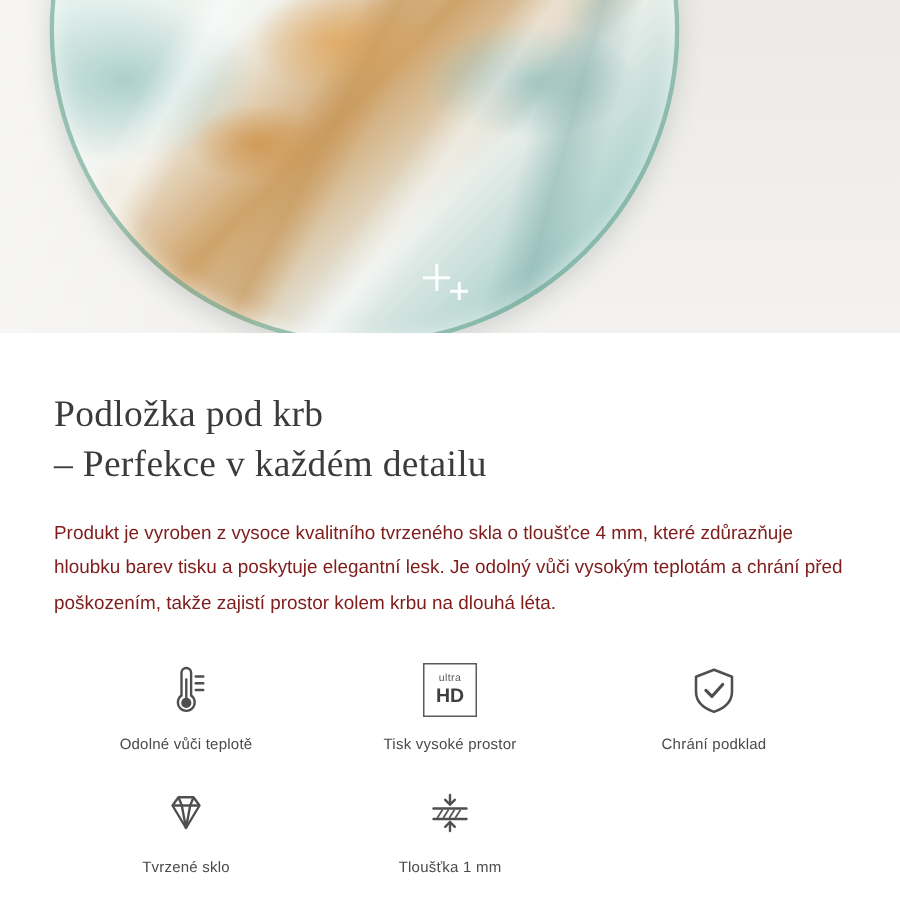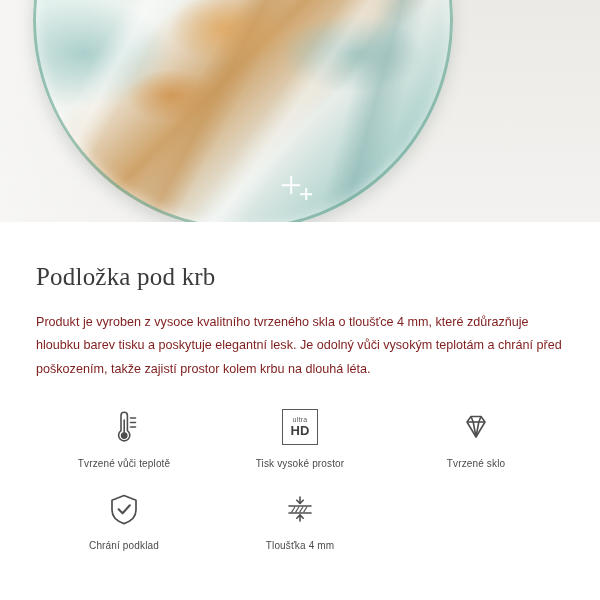--- a/index.html
+++ b/index.html
@@ -192,74 +192,75 @@
       <div class="plate-rim"></div>
     </div>
     <div class="sparkle s1"></div>
     <div class="sparkle s2"></div>
   </div>
 
   <div class="content">
 
     <h1 class="title">
       <span>Podložka pod krb</span>
+      <span class="line2">– Perfekce v každém detailu</span>
     </h1>
 
     <p class="paragraph">Produkt je vyroben z vysoce kvalitního tvrzeného skla o tloušťce 4 mm, které zdůrazňuje hloubku barev tisku a poskytuje elegantní lesk. Je odolný vůči vysokým teplotám a chrání před poškozením, takže zajistí prostor kolem krbu na dlouhá léta.</p>
 
     <div class="features">
 
       <div class="feature">
         <div class="feature-icon">
           <svg width="42" height="42" viewBox="0 0 42 42" aria-hidden="true">
             <g fill="none" stroke="#4f4f4f" stroke-width="1.6" stroke-linecap="round">
               <path d="M18 9.5a3.2 3.2 0 0 1 6.4 0v15.2a5.6 5.6 0 1 1-6.4 0z"></path>
               <line x1="21.2" y1="14" x2="21.2" y2="27"></line>
               <line x1="27.5" y1="12" x2="32.5" y2="12"></line>
               <line x1="27.5" y1="16.5" x2="32.5" y2="16.5"></line>
               <line x1="27.5" y1="21" x2="32.5" y2="21"></line>
             </g>
             <circle cx="21.2" cy="29.6" r="3.4" fill="#4f4f4f"></circle>
           </svg>
         </div>
-        <div class="feature-label">Tvrzené vůči teplotě</div>
+        <div class="feature-label">Odolné vůči teplotě</div>
       </div>
 
       <div class="feature">
         <div class="feature-icon">
           <div class="hd-box">
             <span class="hd-top">ultra</span>
             <span class="hd-bottom">HD</span>
           </div>
         </div>
         <div class="feature-label">Tisk vysoké prostor</div>
+      </div>
+
+      <div class="feature">
+        <div class="feature-icon">
+          <svg width="42" height="42" viewBox="0 0 42 42" aria-hidden="true">
+            <path d="M21 7.5 L33 12.2 V22 c0 7.6 -5.6 11.4 -12 13.6 C14.6 33.4 9 29.6 9 22 V12.2 Z" fill="none" stroke="#4f4f4f" stroke-width="1.7" stroke-linejoin="round"></path>
+            <path d="M15.6 21.3 l4 4 7.2 -8" fill="none" stroke="#4f4f4f" stroke-width="2.1" stroke-linecap="round" stroke-linejoin="round"></path>
+          </svg>
+        </div>
+        <div class="feature-label">Chrání podklad</div>
       </div>
 
       <div class="feature">
         <div class="feature-icon">
           <svg width="42" height="42" viewBox="0 0 42 42" aria-hidden="true">
             <g fill="none" stroke="#4f4f4f" stroke-width="1.6" stroke-linejoin="round">
               <path d="M12 16 L16 10.5 H26 L30 16 L21 31 Z"></path>
               <path d="M12 16 H30"></path>
               <path d="M16 10.5 L18.2 16 L21 31"></path>
               <path d="M26 10.5 L23.8 16 L21 31"></path>
             </g>
           </svg>
         </div>
         <div class="feature-label">Tvrzené sklo</div>
-      </div>
-
-      <div class="feature">
-        <div class="feature-icon">
-          <svg width="42" height="42" viewBox="0 0 42 42" aria-hidden="true">
-            <path d="M21 7.5 L33 12.2 V22 c0 7.6 -5.6 11.4 -12 13.6 C14.6 33.4 9 29.6 9 22 V12.2 Z" fill="none" stroke="#4f4f4f" stroke-width="1.7" stroke-linejoin="round"></path>
-            <path d="M15.6 21.3 l4 4 7.2 -8" fill="none" stroke="#4f4f4f" stroke-width="2.1" stroke-linecap="round" stroke-linejoin="round"></path>
-          </svg>
-        </div>
-        <div class="feature-label">Chrání podklad</div>
       </div>
 
 
       <div class="feature">
         <div class="feature-icon">
           <svg width="42" height="42" viewBox="0 0 42 42" aria-hidden="true">
             <g stroke="#4f4f4f" stroke-width="1.6" fill="none" stroke-linecap="round">
               <line x1="21" y1="9" x2="21" y2="15"></line>
               <path d="M17.8 12.2 L21 15.4 L24.2 12.2"></path>
               <line x1="10" y1="18" x2="32" y2="18"></line>
@@ -268,18 +269,18 @@
               <line x1="21" y1="27.4" x2="21" y2="33"></line>
             </g>
             <g stroke="#4f4f4f" stroke-width="1.2" opacity="0.95">
               <line x1="12.5" y1="24.4" x2="16" y2="18.8"></line>
               <line x1="16.5" y1="24.4" x2="20" y2="18.8"></line>
               <line x1="20.5" y1="24.4" x2="24" y2="18.8"></line>
               <line x1="24.5" y1="24.4" x2="28" y2="18.8"></line>
             </g>
           </svg>
         </div>
-        <div class="feature-label">Tloušťka 4 mm</div>
+        <div class="feature-label">Tloušťka 1 mm</div>
       </div>
 
     </div>
   </div>
 </div>
 
 </body></html>

